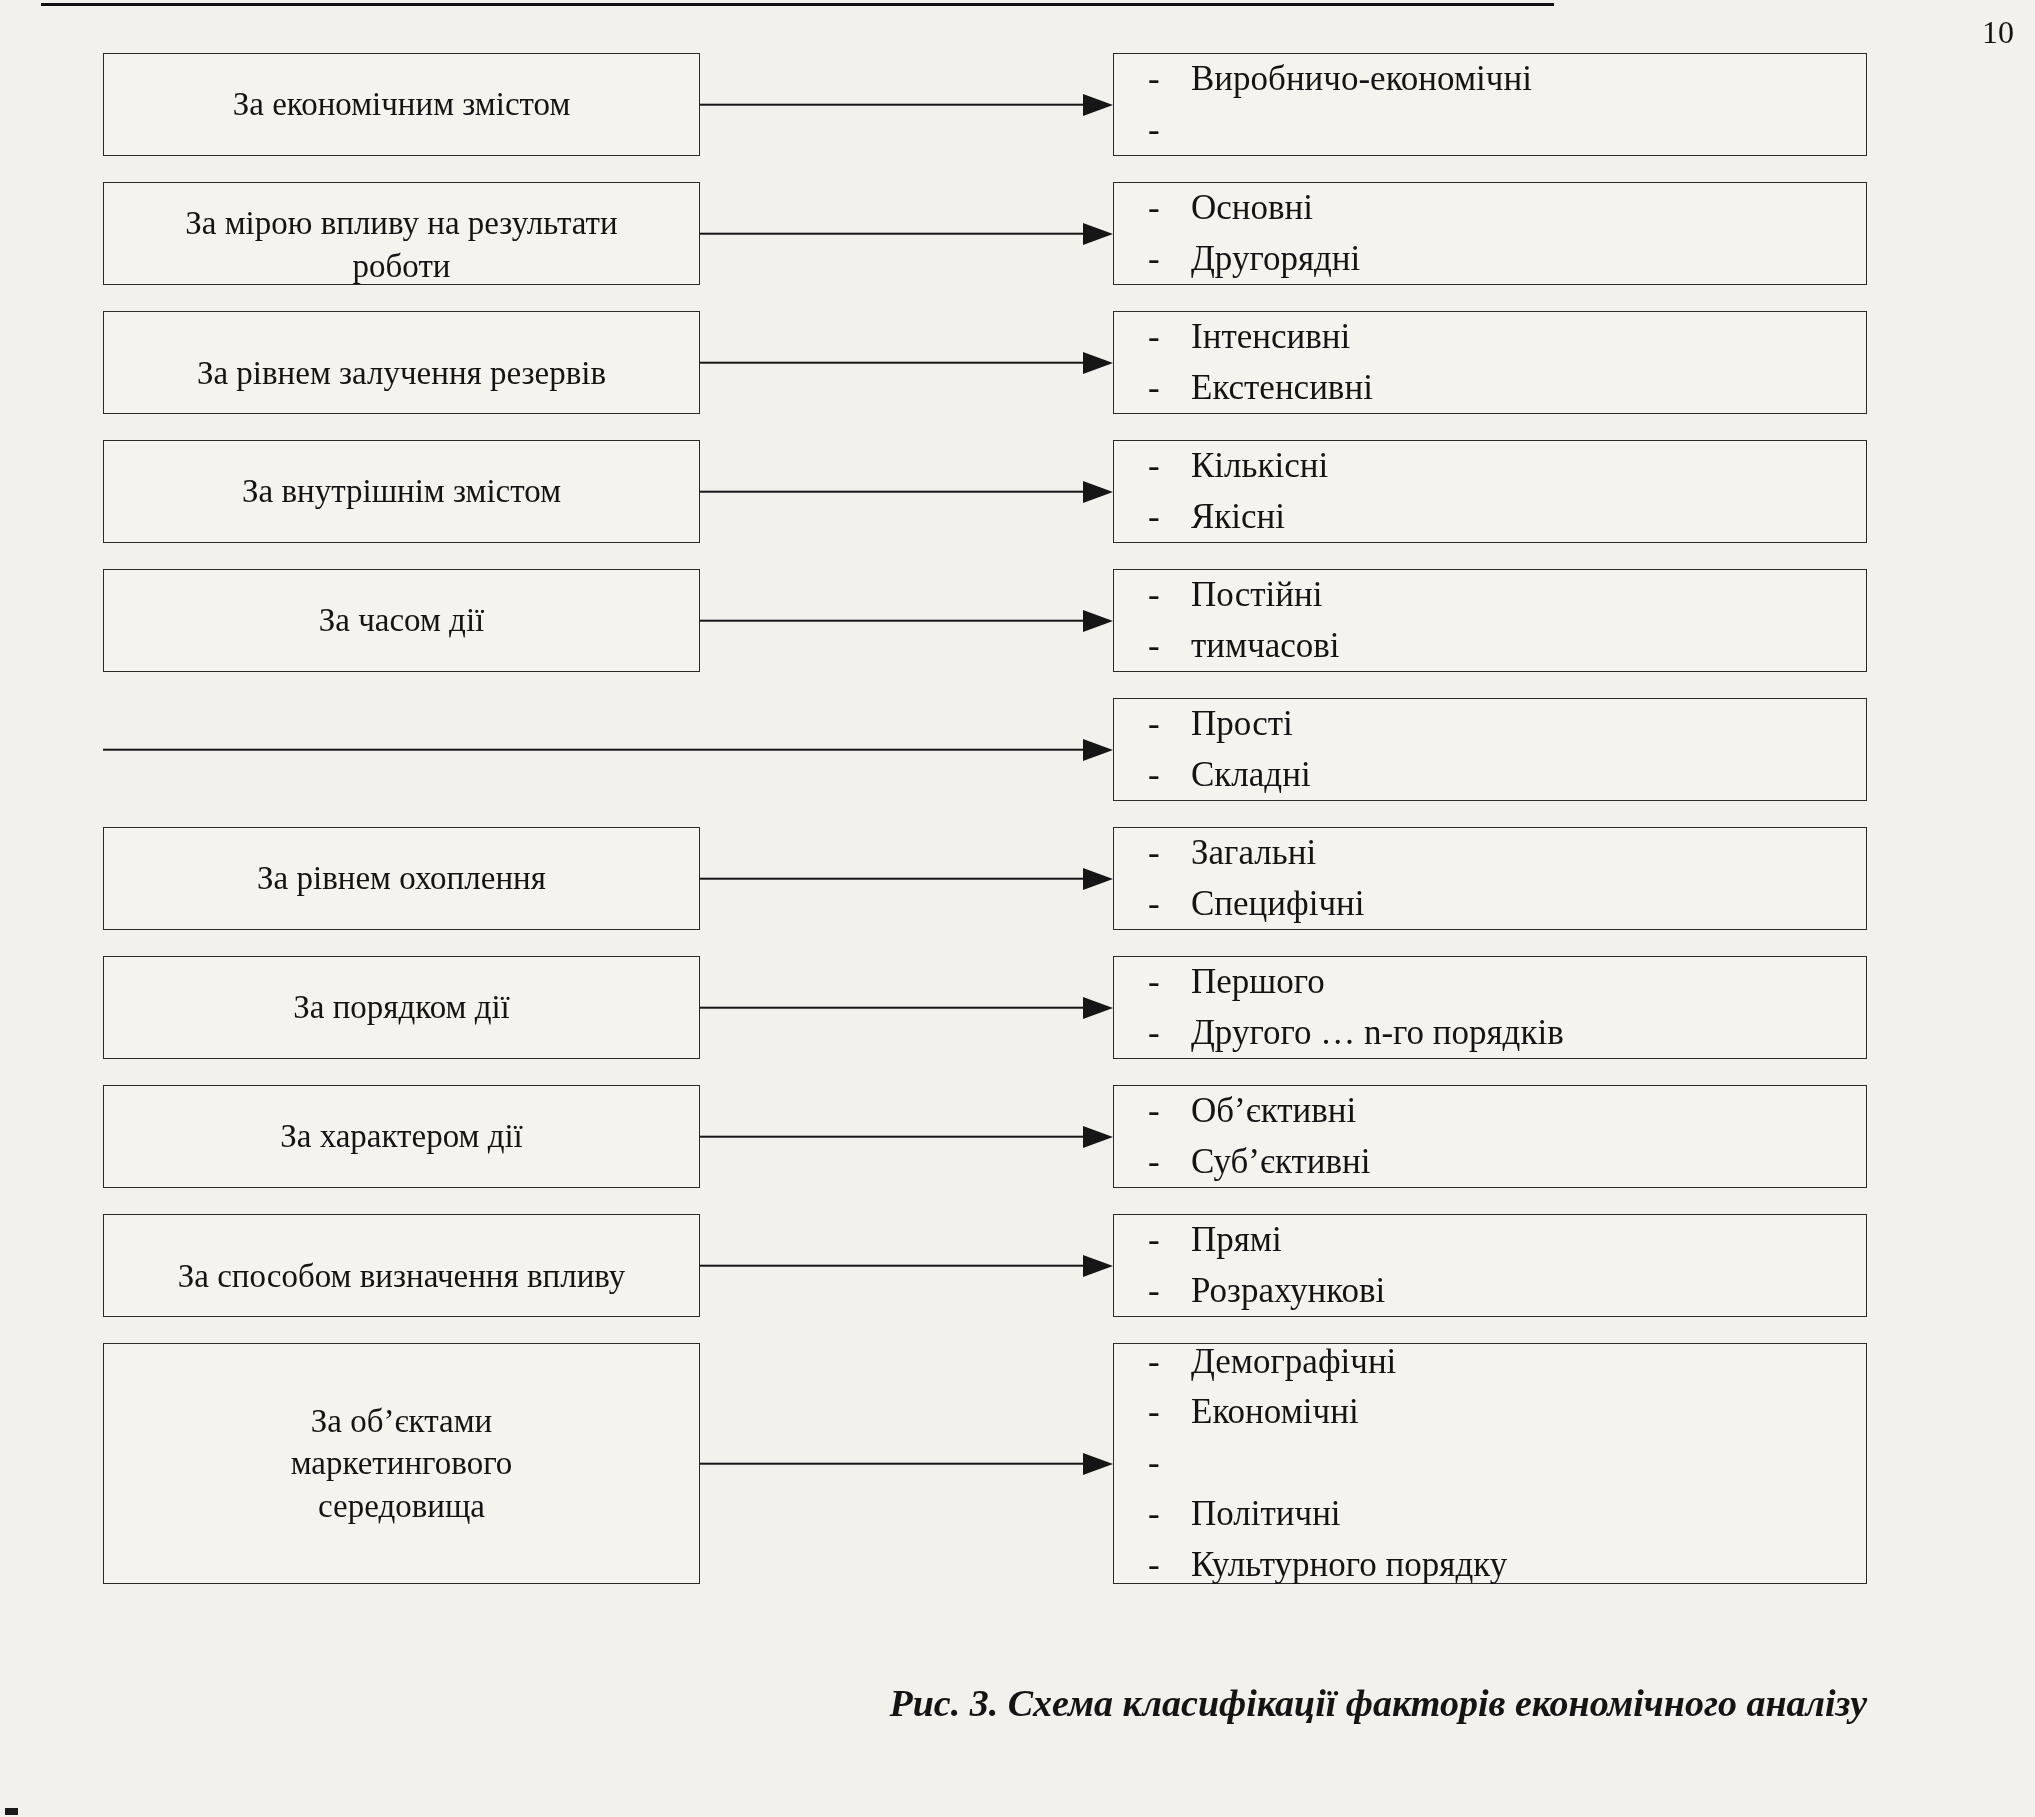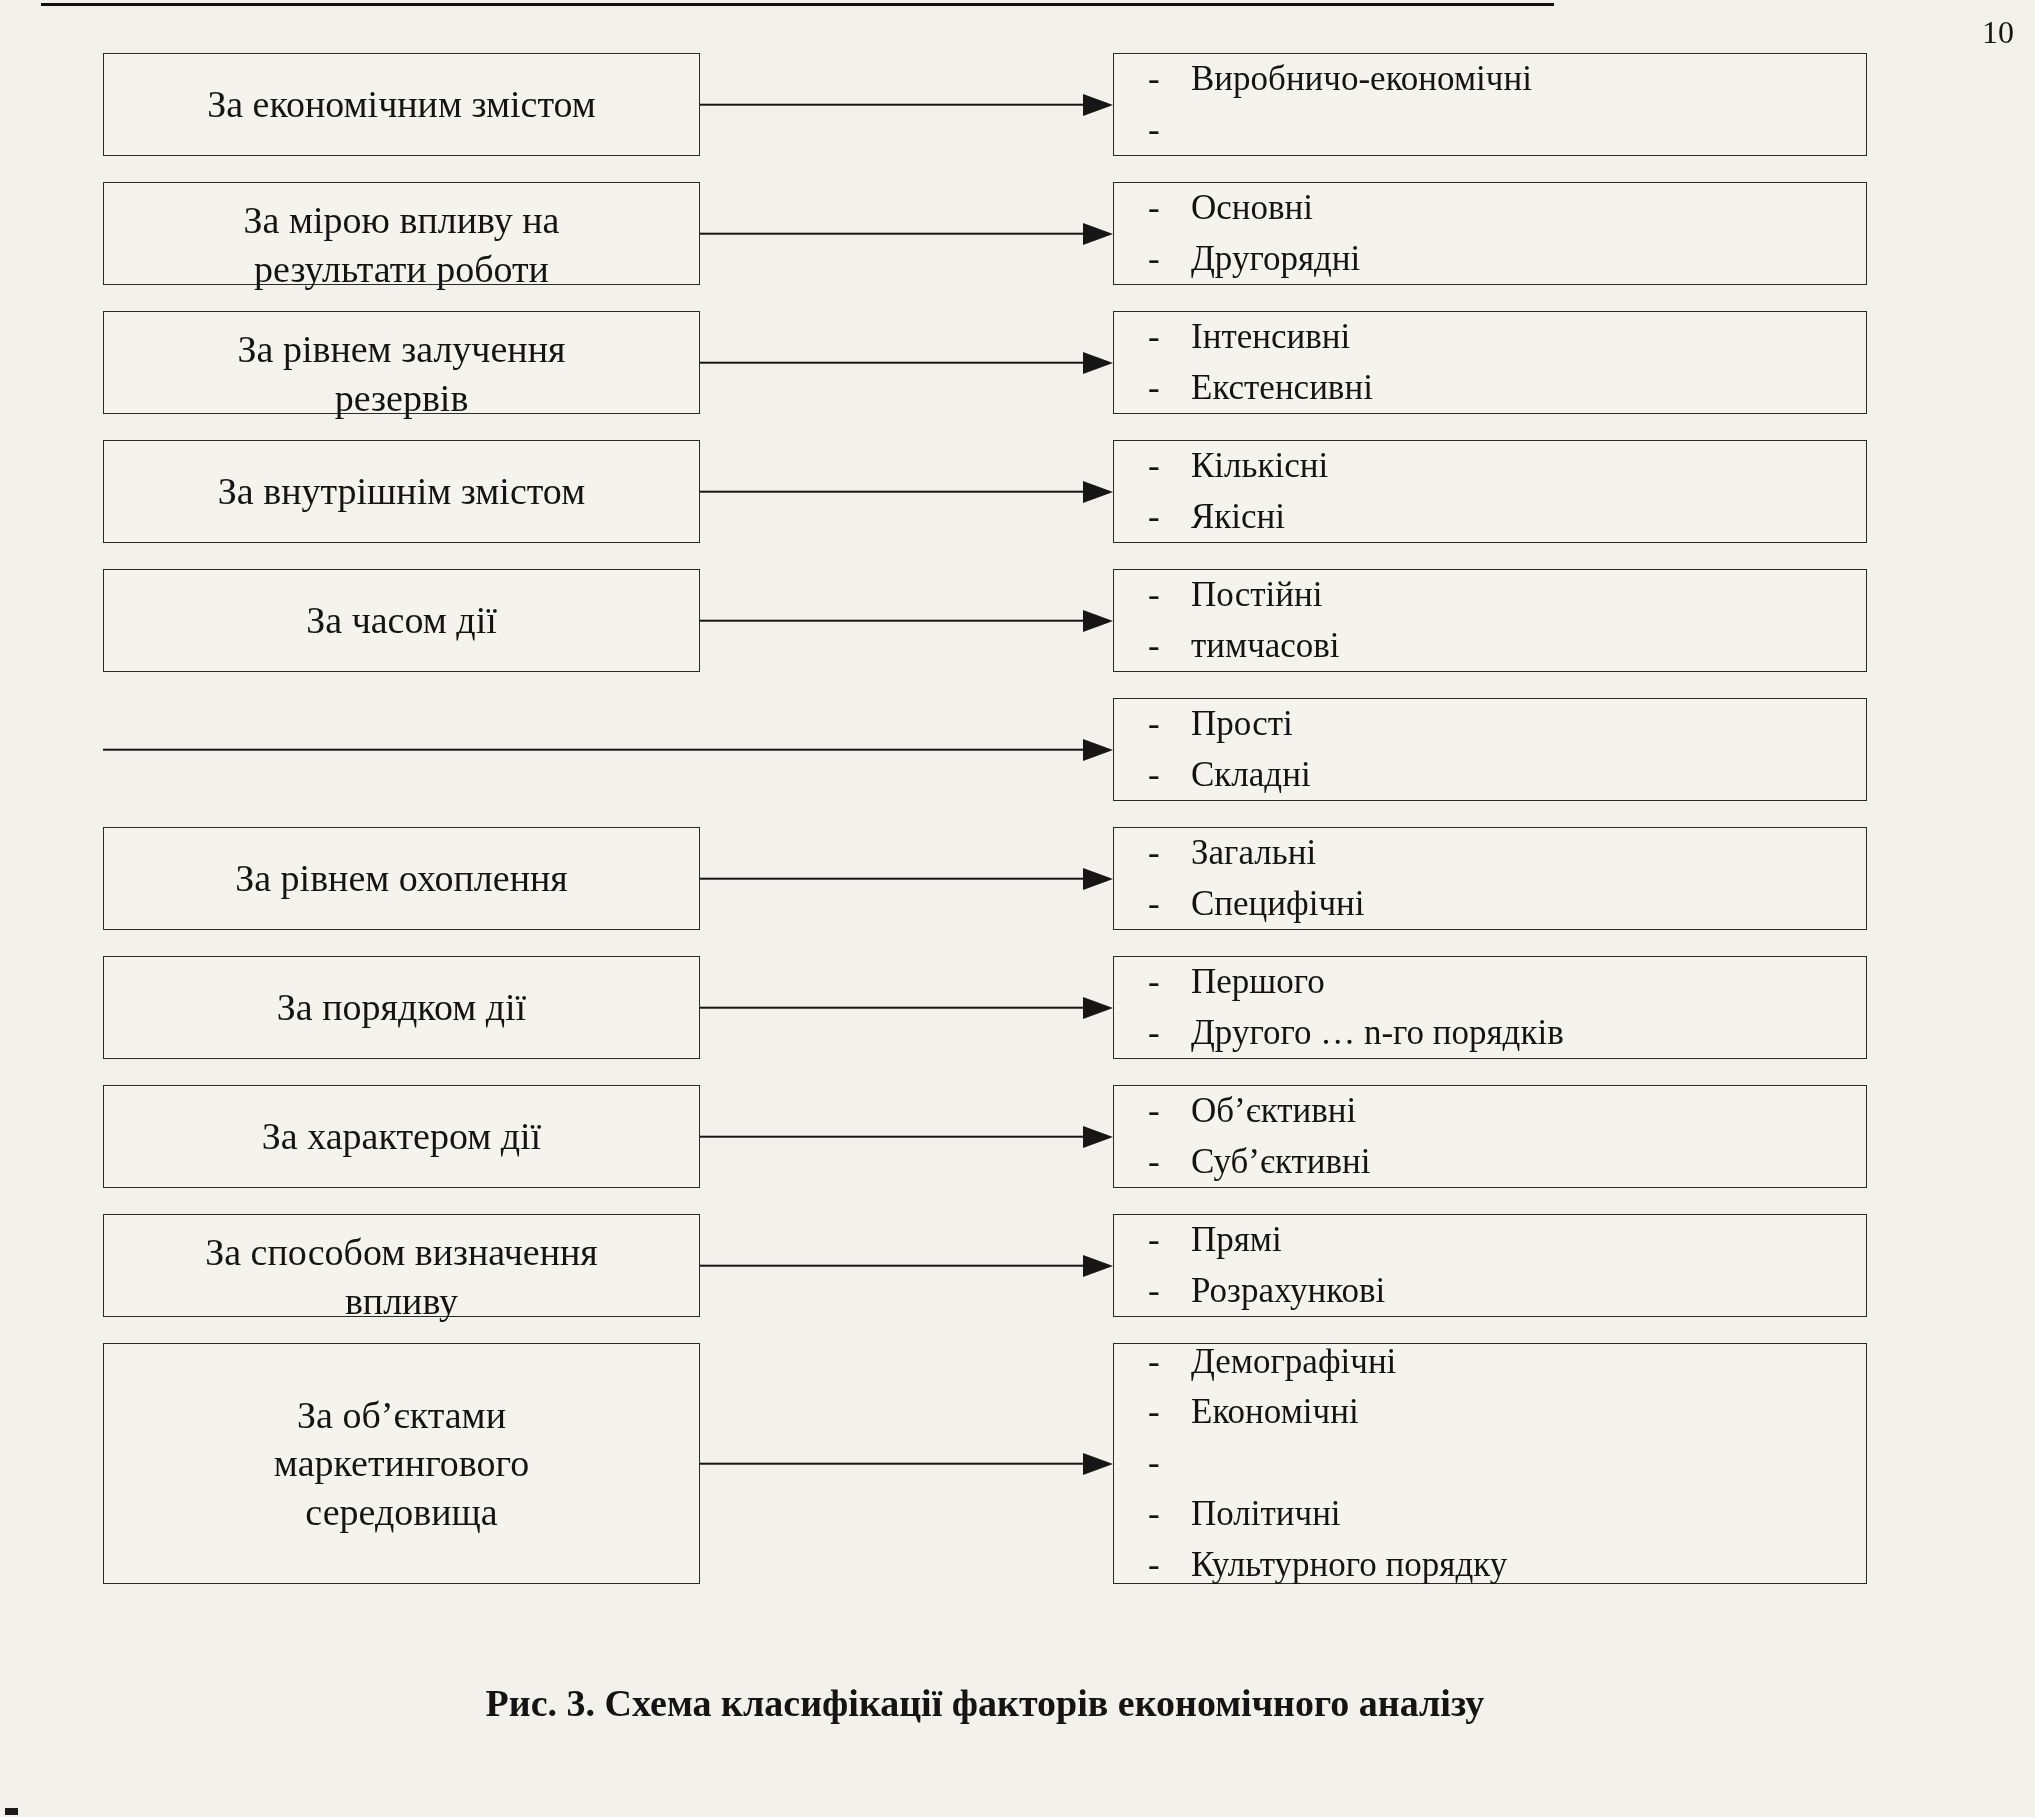--- a/index.html
+++ b/index.html
@@ -29,21 +29,21 @@
   .row {
     display:flex; align-items:stretch;
     height:103px; margin-bottom:26px;
   }
   .row.tall { height:241px; }
   .lbox {
     width:597px; flex:0 0 auto;
     border:1.5px solid #2a2a2a;
     display:flex; align-items:center; justify-content:center;
     text-align:center;
-    font-size:38px; line-height:1.28;
+    font-size:33px; line-height:1.28;
     padding:0 15.4px; box-sizing:border-box;
     background:#f5f3ee;
   }
   .lbox .narrow  { max-width:369px; display:inline-block; }
   .lbox .narrow2 { max-width:462px; display:inline-block;margin-top:22px; }
   .arrow {
     flex:1 1 auto; position:relative;
   }
   .arrow::before {
     content:""; position:absolute; left:0; right:24.6px; top:50%;
@@ -64,23 +64,24 @@
     font-size:35px; line-height:1.45;
     background:#f5f3ee;
   }
   .item { display:flex; }
   .dash {
     flex:0 0 auto; width:77px; padding-left:34px;
     box-sizing:border-box;
   }
   .caption {
     margin-top:97px;
-    text-align:center;
+    text-align:right;
     font-weight:bold;
     font-size:38px;
+    font-style:italic;
   }
 </style>
 </head>
 <body>
 
 <div class="page">
   <div class="scan-line-top"></div>
   <div class="scan-mark-bottom"></div>
   <div class="page-number">10</div>
 

